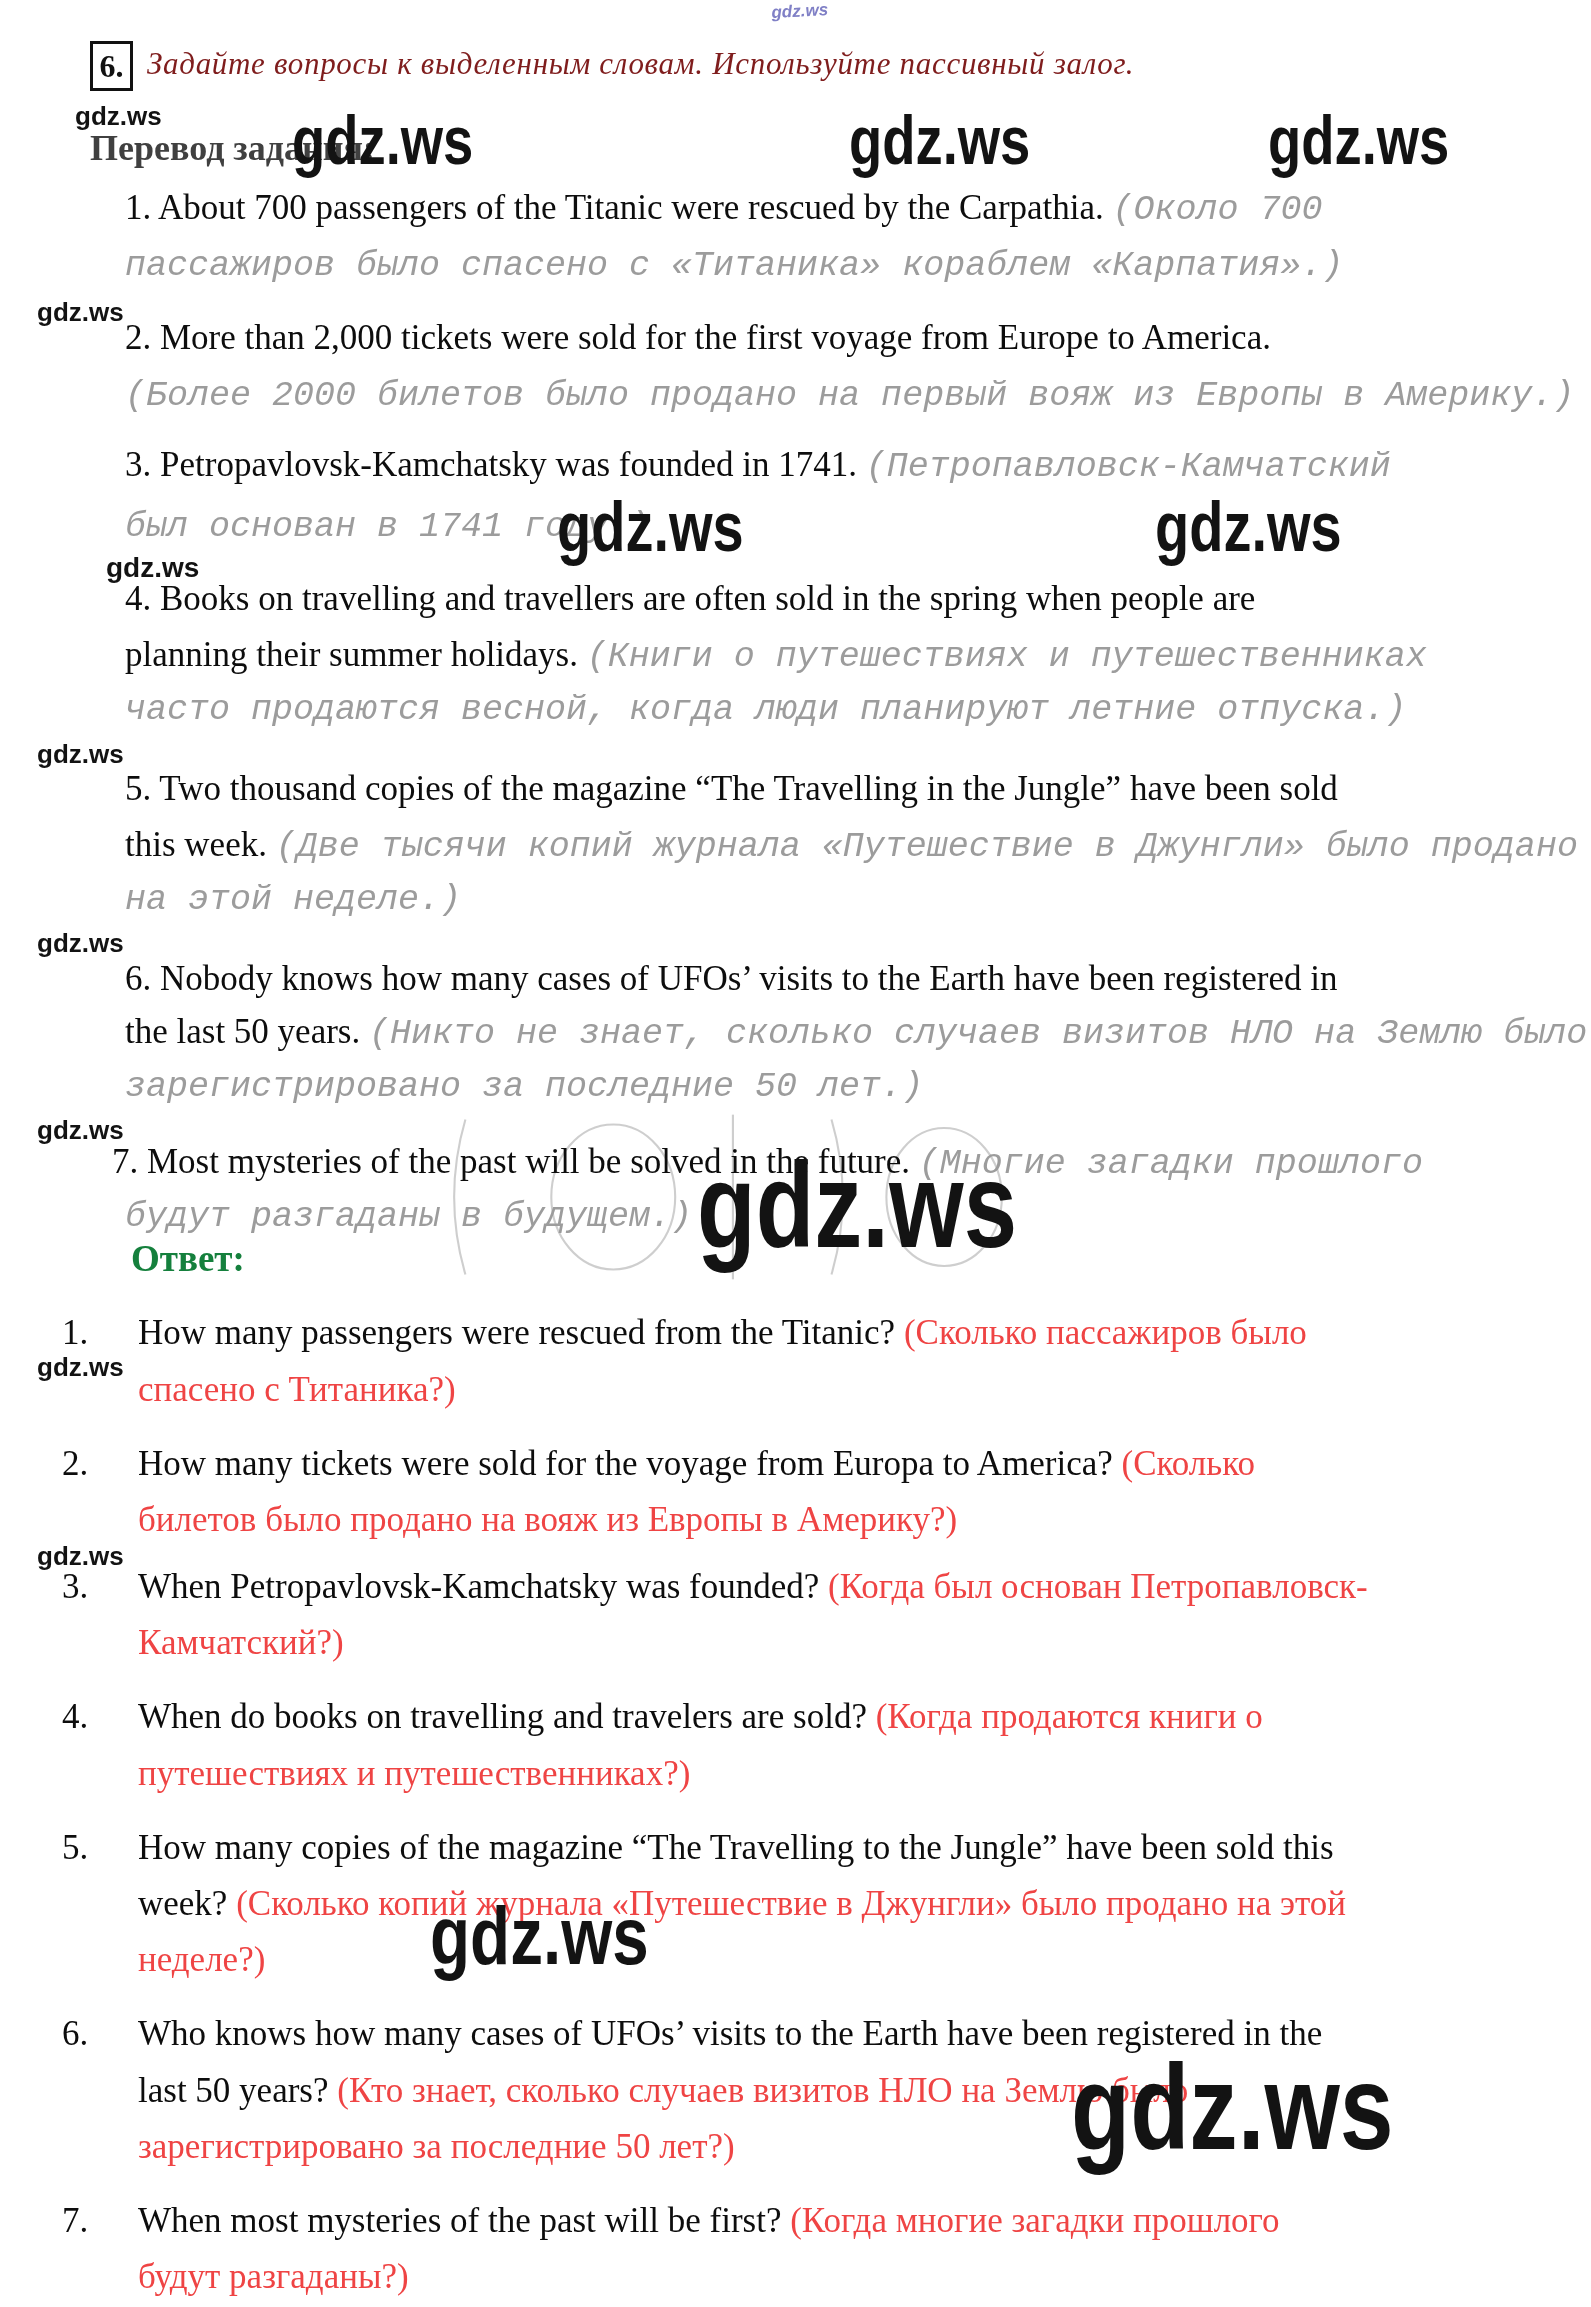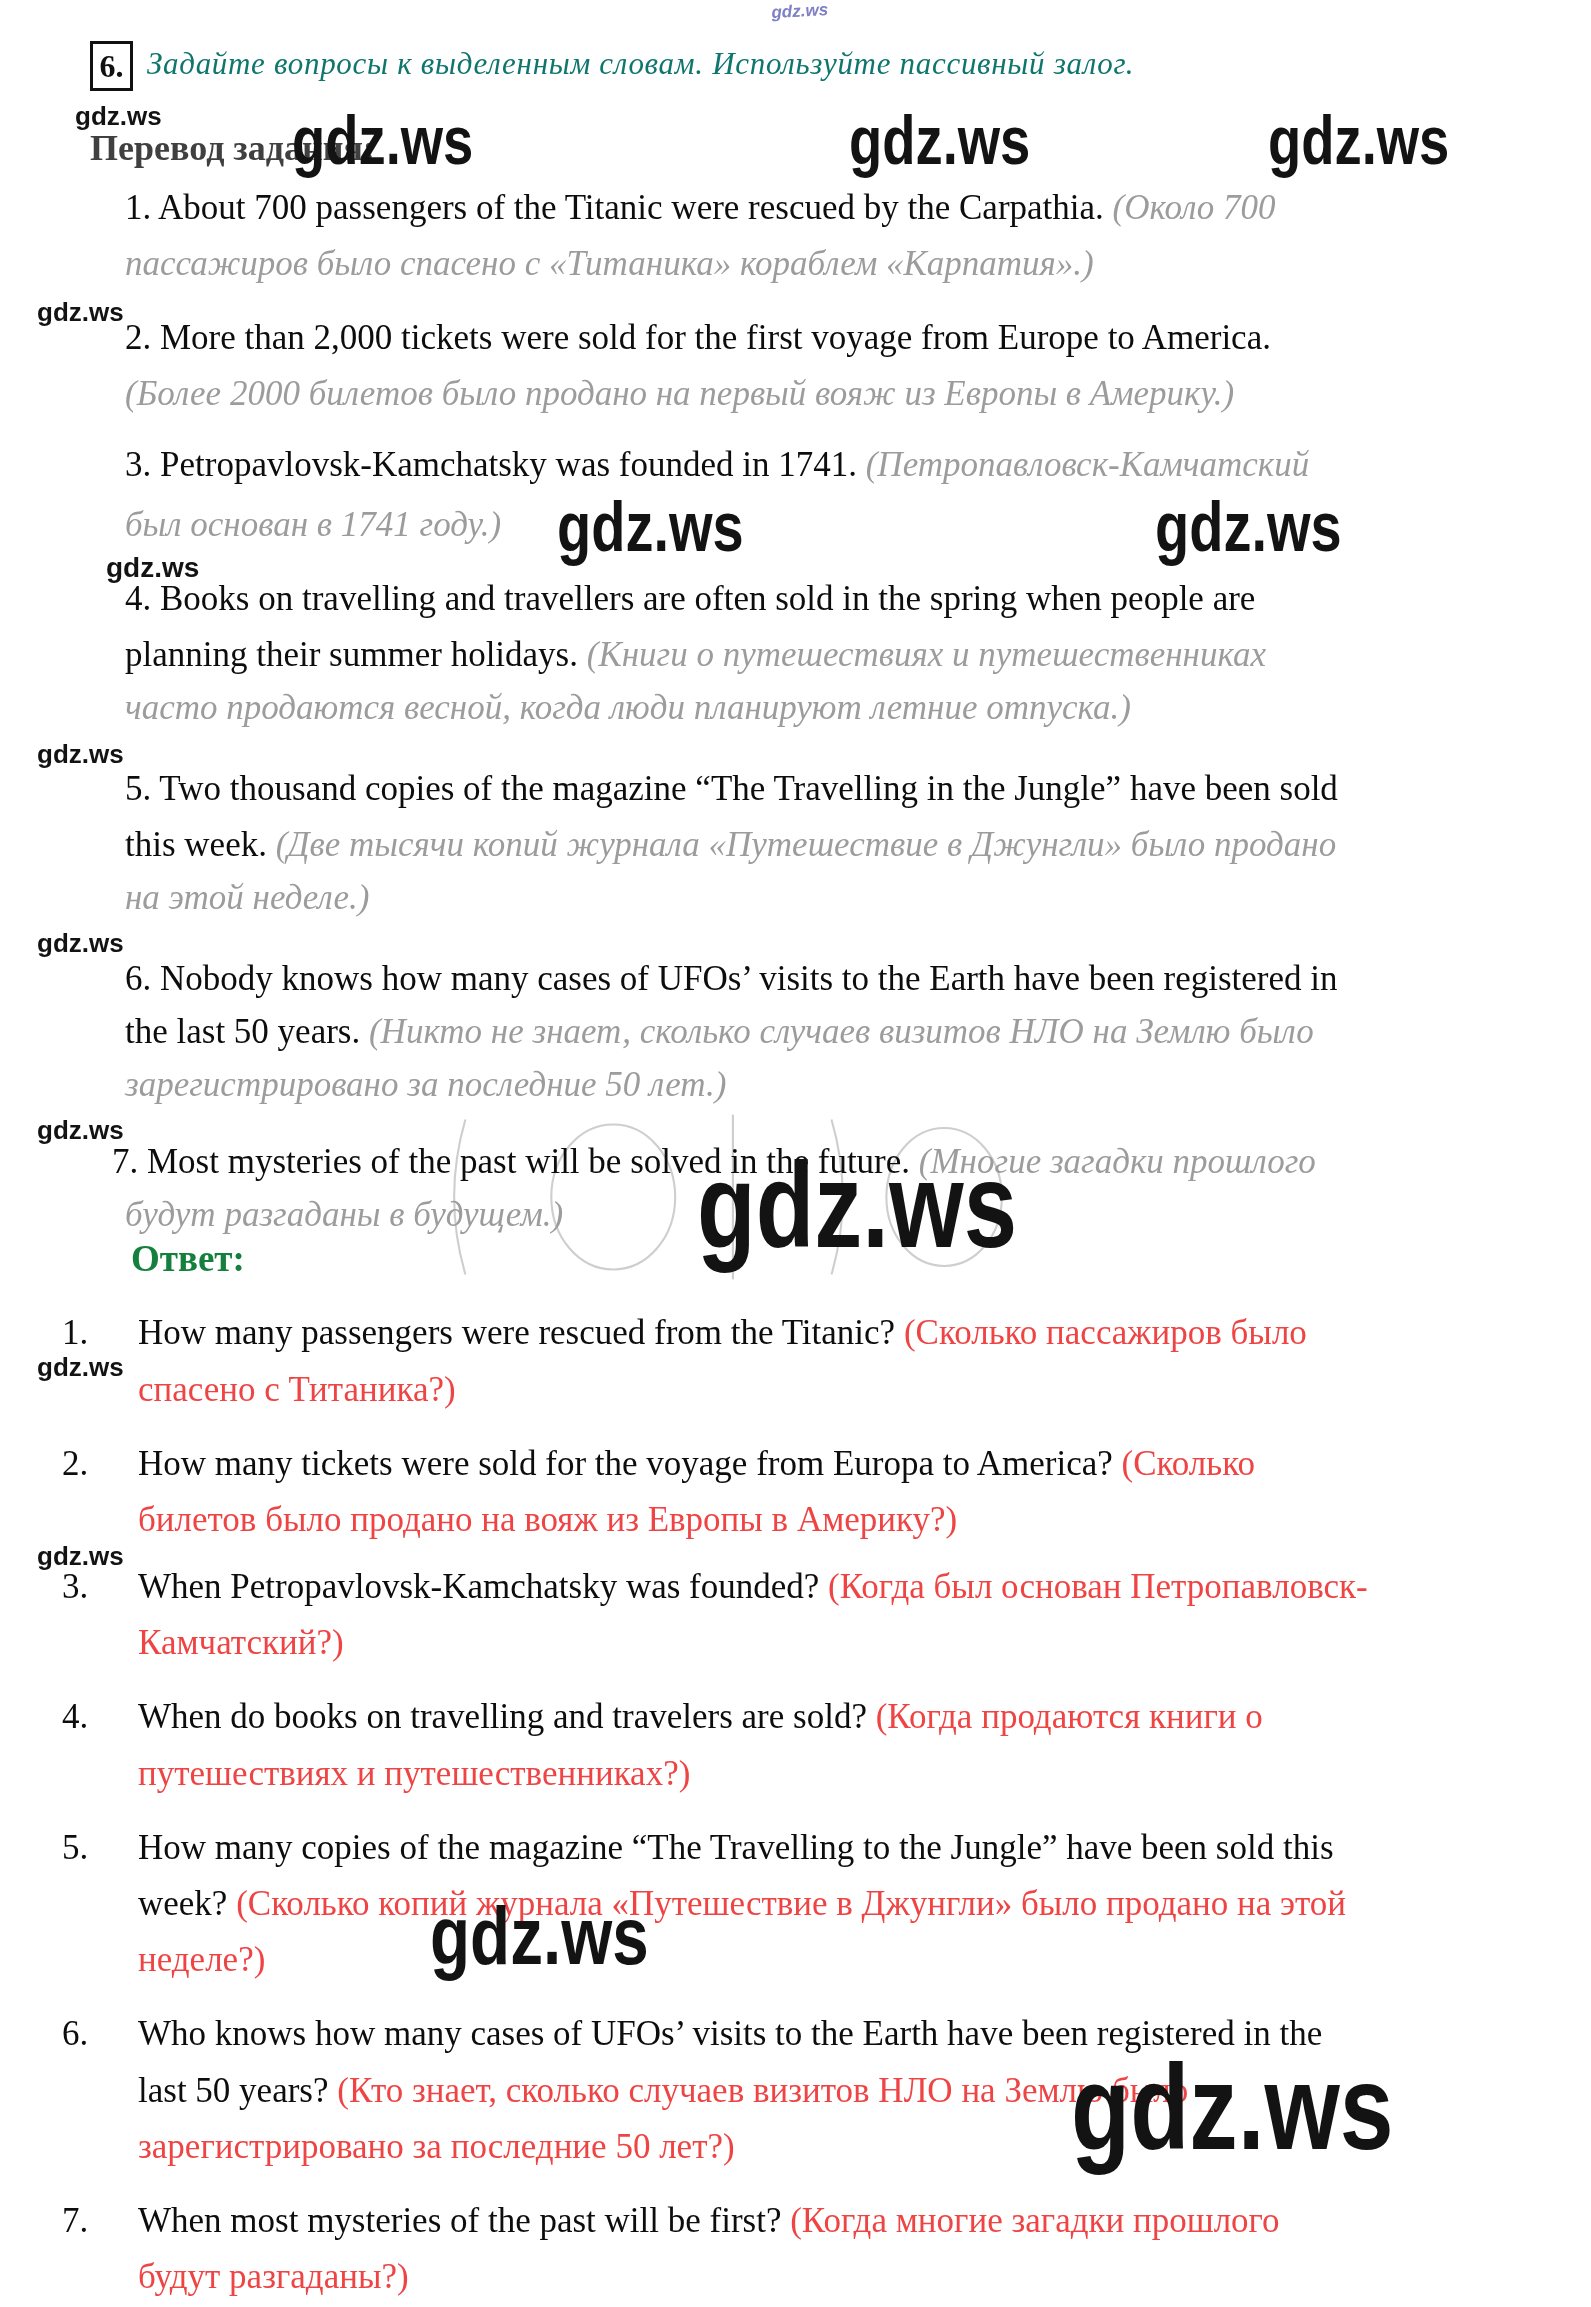--- a/index.html
+++ b/index.html
@@ -10,33 +10,33 @@
     overflow:hidden;
     font-family:"Liberation Serif", serif;
   }
   .line{
     position:absolute;
     white-space:nowrap;
     font-size:35px;
     line-height:1.1;
   }
   .seg-en{color:#0d0d0d;}
-  .seg-ru-i{color:#9c9c9c;font-style:italic;}
+  .seg-ru-i{color:#9c9c9c;font-style:italic;font-family:Liberation Mono, monospace;}
   .seg-ru{color:#ef4444;}
   .task-box{
     position:absolute;left:90px;top:41px;
     width:37px;height:44px;
     border:3.5px solid #111111;
     display:flex;align-items:center;justify-content:center;
     font-weight:bold;font-size:32px;color:#111111;
     background:#ffffff;
   }
   .instr-line{
     position:absolute;left:147px;top:46px;
-    font-size:31px;font-style:italic;color:#0f766e;
+    font-size:31px;font-style:italic;color:#7f1d1d;
     white-space:nowrap;letter-spacing:0.7px;
   }
   .heading-trans{
     position:absolute;left:90px;top:127px;
     font-size:36px;font-weight:bold;color:#404040;white-space:nowrap;
   }
   .heading-ans{
     position:absolute;left:131px;top:1237px;
     font-size:37px;font-weight:bold;color:#15803d;white-space:nowrap;
   }

